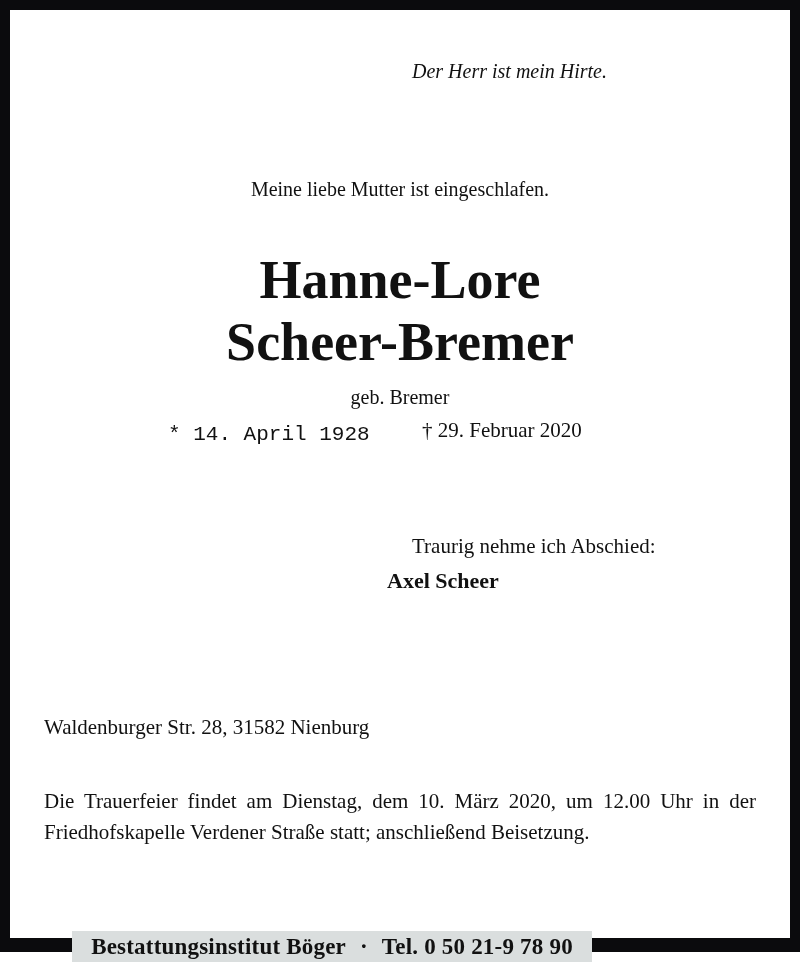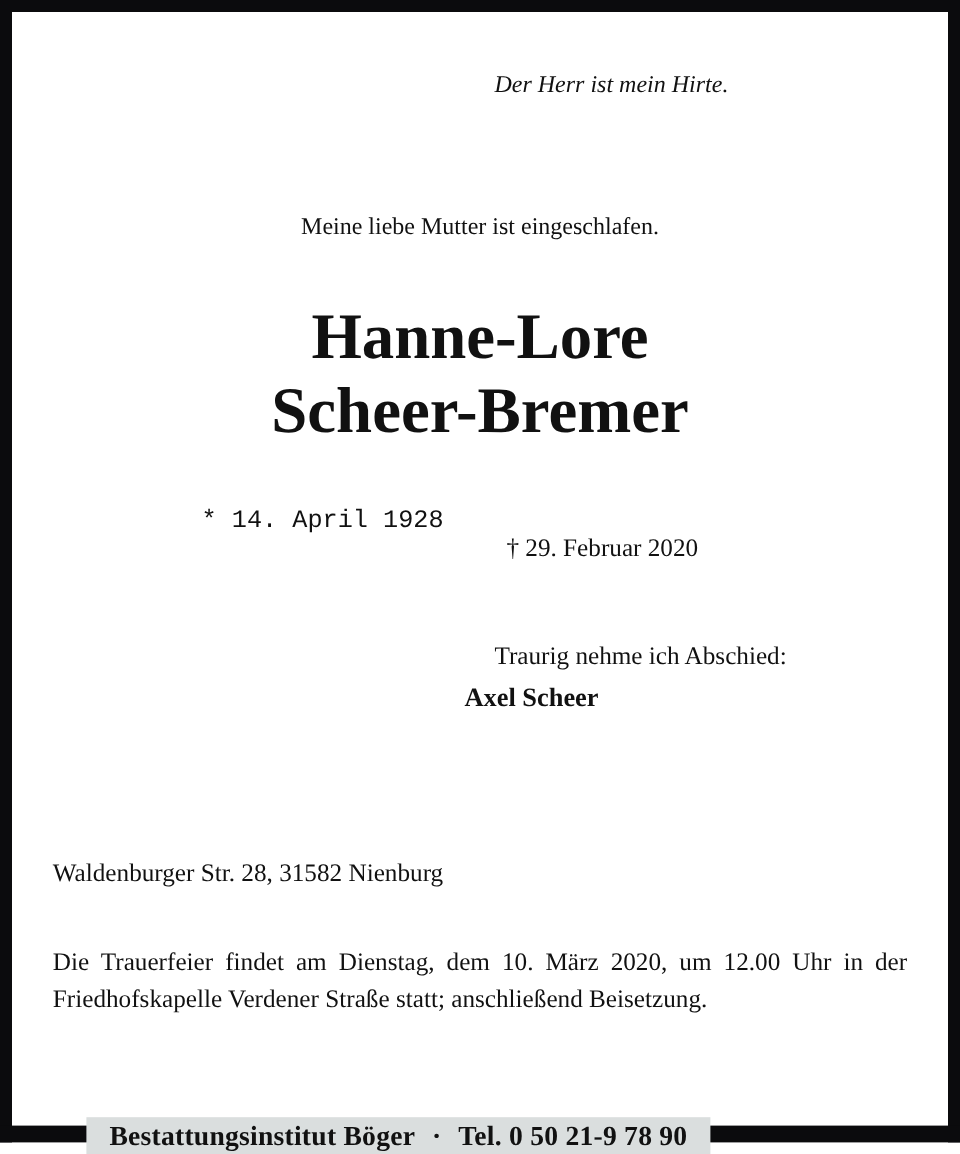--- a/index.html
+++ b/index.html
@@ -16,41 +16,42 @@
     .footer .dot { margin:0 14px; }
     .t { position:absolute; white-space:nowrap; }
     .motto { left:412px; top:60px; font-size:20px; font-style:italic; font-family:"Liberation Serif", serif; }
     .intro { left:0; width:800px; text-align:center; top:178px; font-size:20px; font-family:"Liberation Serif", serif; }
     .name { left:0; width:800px; text-align:center; font-family:"Liberation Serif", serif;
             font-weight:bold; font-size:54px; line-height:60px; }
     .name1 { top:250px; }
     .name2 { top:312px; }
     .geb { left:0; width:800px; text-align:center; top:386px; font-size:20px; font-family:"Liberation Serif", serif; }
     .born { left:168px; top:423px; font-size:21px; font-family:Liberation Mono, monospace;text-align:right; }
-    .died { left:422px; top:444px; font-size:21px; font-family:"Liberation Serif", serif; }
+    .died { left:422px; top:418px; font-size:21px; font-family:"Liberation Serif", serif; }
     .mourn { left:412px; top:534px; font-size:21px; font-family:"Liberation Serif", serif; }
     .mourner { left:387px; top:568px; font-size:22px; font-weight:bold; font-family:"Liberation Serif", serif; }
     .address { left:44px; top:715px; font-size:21px; font-family:"Liberation Serif", serif;text-align:right; }
     .notice { position:absolute; left:44px; top:786px; width:712px; font-size:21px; line-height:31px;
               text-align:justify; font-family:"Liberation Serif", serif; }
   </style>
 </head>
 <body>
 
 <div class="frame">
   <div class="b-top"></div>
   <div class="b-left"></div>
   <div class="b-right"></div>
   <div class="b-bottom"></div>
 
   <div class="t motto">Der Herr ist mein Hirte.</div>
   <div class="t intro">Meine liebe Mutter ist eingeschlafen.</div>
 
   <div class="t name name2">Scheer-Bremer</div>
   <div class="t name name1">Hanne-Lore</div>
+  <div class="t geb">geb. Bremer</div>
   <div class="t born">* 14. April 1928</div>
   <div class="t died">† 29. Februar 2020</div>
 
   <div class="t mourn">Traurig nehme ich Abschied:</div>
   <div class="t mourner">Axel Scheer</div>
 
   <div class="t address">Waldenburger Str. 28, 31582 Nienburg</div>
   <div class="notice">Die Trauerfeier findet am Dienstag, dem 10. März 2020, um 12.00 Uhr in der Friedhofskapelle Verdener Straße statt; anschließend Beisetzung.</div>
 
   <div class="footer">

